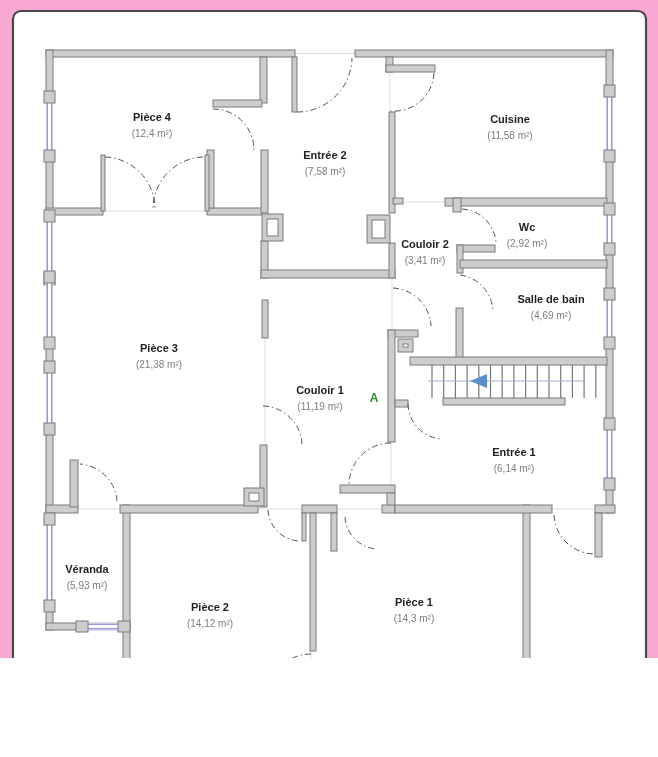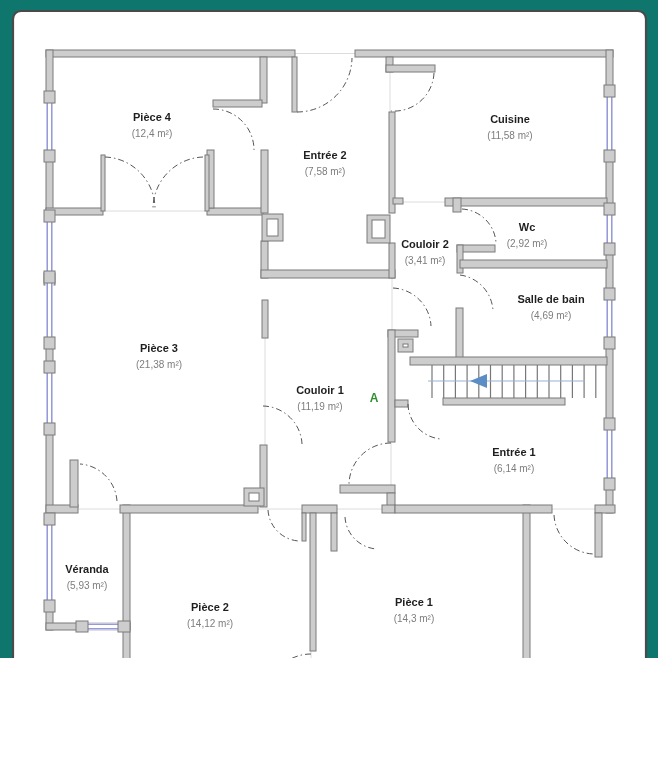--- a/index.html
+++ b/index.html
@@ -1,16 +1,16 @@
 <!DOCTYPE html>
 <html><head>
 <meta charset="utf-8">
 <style>
   html,body{margin:0;padding:0;background:#ffffff;}
-  #stage{position:relative;width:658px;height:658px;background:#0f766e;overflow:hidden;
+  #stage{position:relative;width:658px;height:658px;background:#f9a8d4;overflow:hidden;
          font-family:"Liberation Sans",sans-serif;}
   svg{position:absolute;left:0;top:0;}
   .room-name{font-family:"Liberation Sans",sans-serif;font-size:11px;font-weight:bold;fill:#1f1f1f;}
   .room-area{font-family:"Liberation Sans",sans-serif;font-size:10px;fill:#7d7d7d;}
   .marker{font-family:"Liberation Sans",sans-serif;font-size:12px;font-weight:bold;fill:#2f8f2f;}
 </style>
 </head>
 <body>
 
 <div id="stage">

